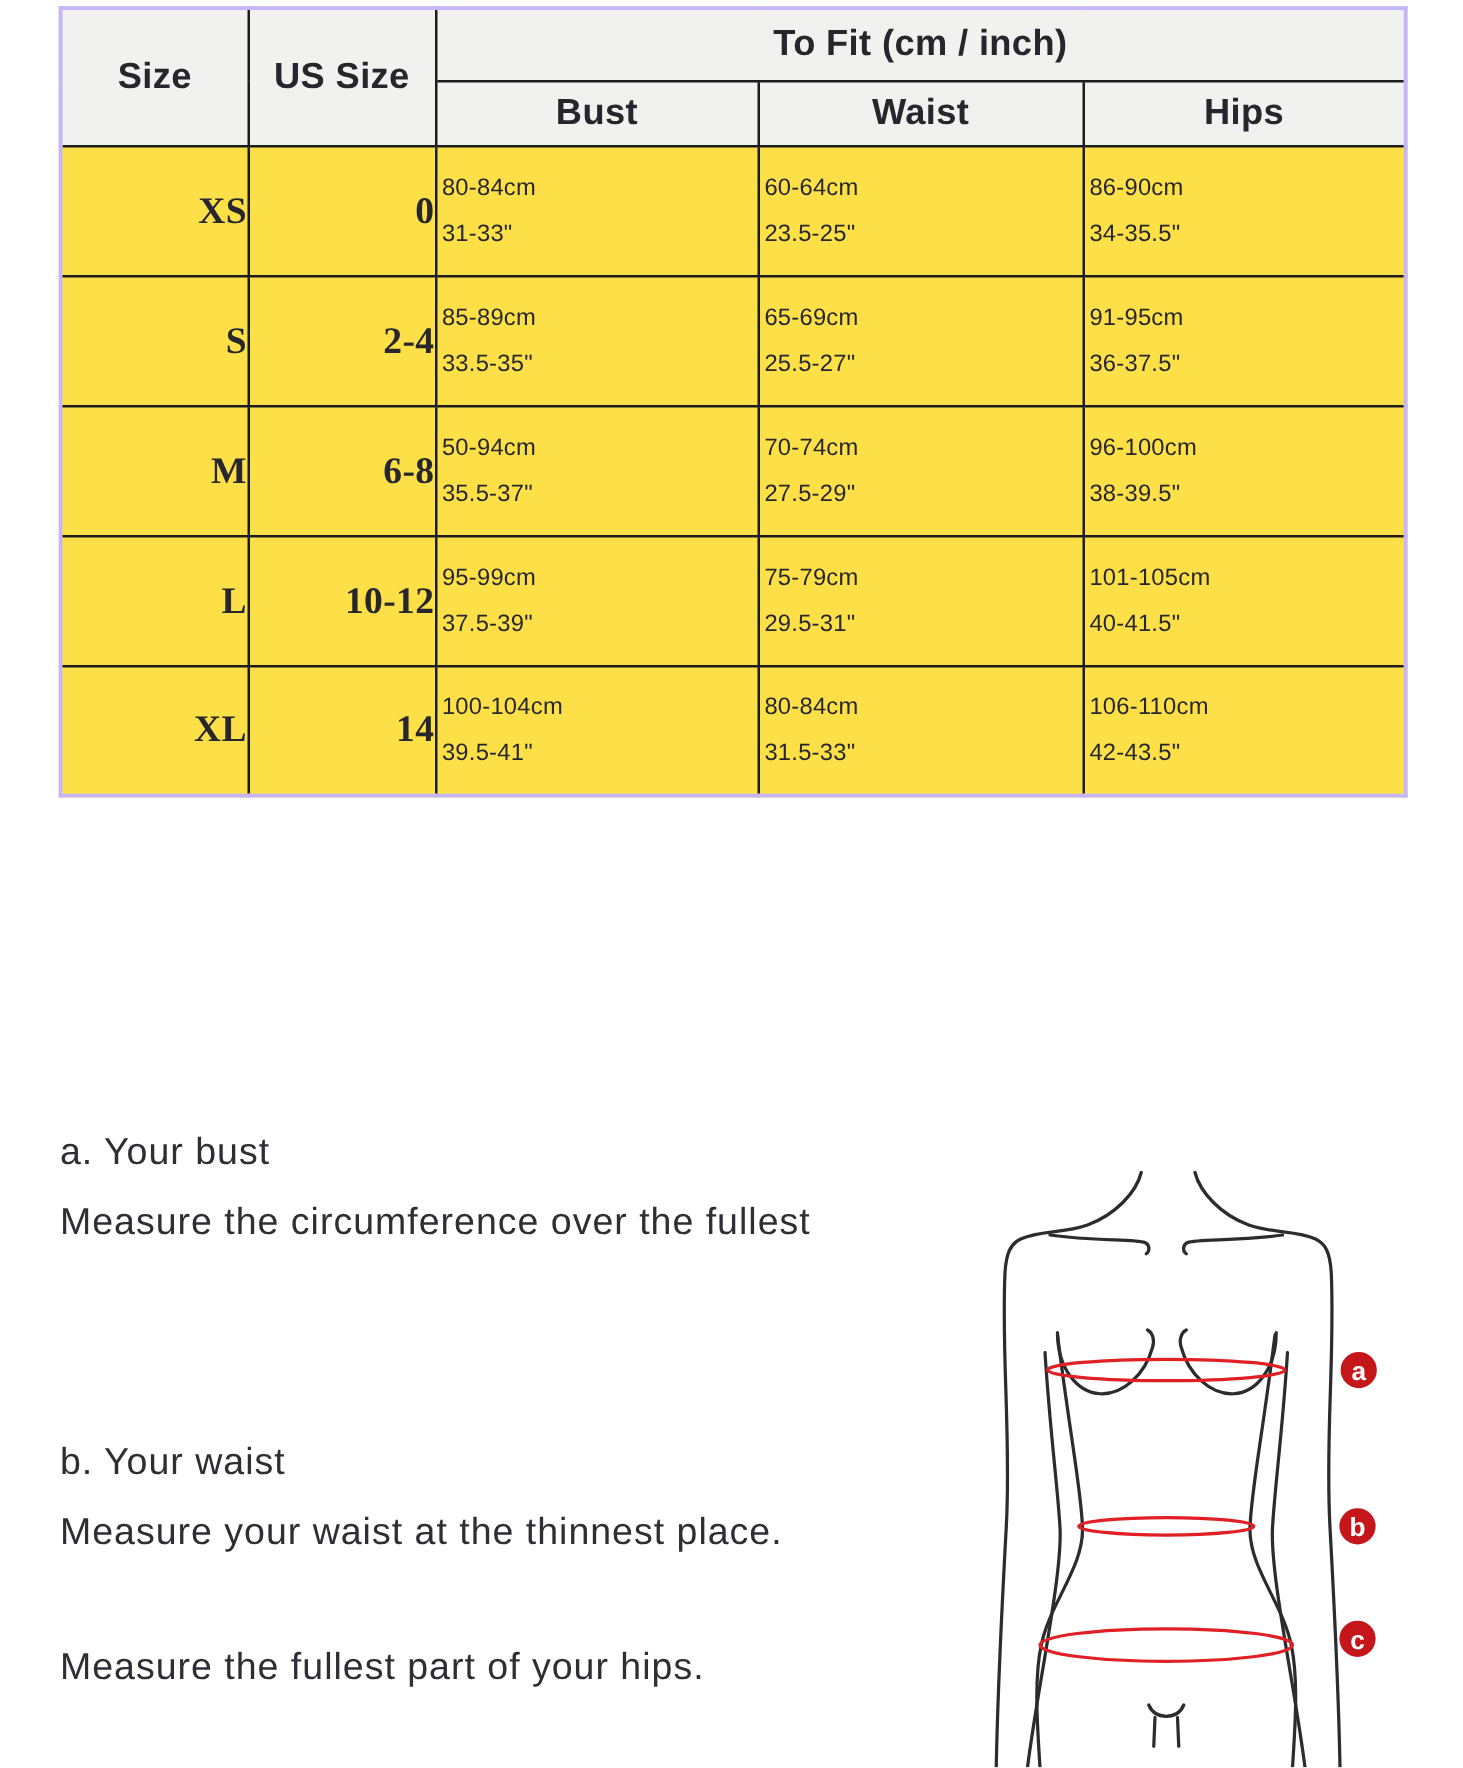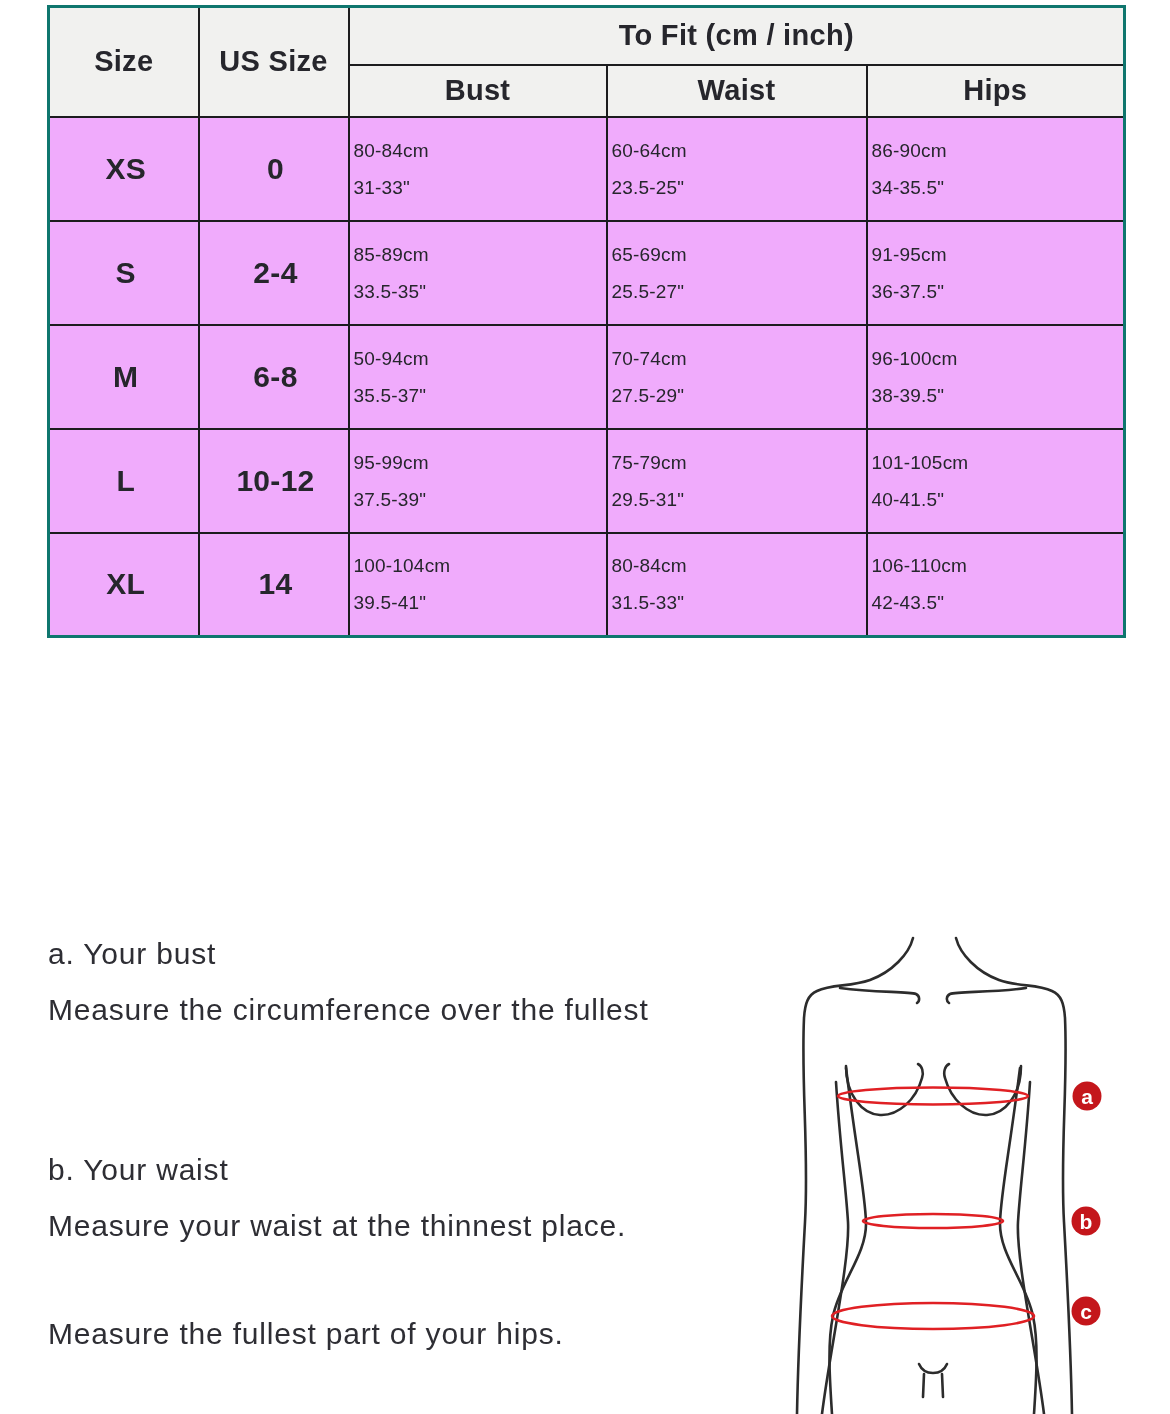--- a/index.html
+++ b/index.html
@@ -5,47 +5,47 @@
   html,body { margin:0; padding:0; background:#fff; }
   .page {
     position:relative; width:1170px; height:1414px; background:#ffffff;
     font-family:"Liberation Sans", sans-serif; color:#26262c; overflow:hidden;
   }
 
   
   table.size-chart {
     position:absolute; left:47px; top:5px; width:1076px;
     border-collapse:collapse; table-layout:fixed;
-    border:3px solid #0f766e; background:#f0abfc;
+    border:3px solid #c4b5fd; background:#fde047;
   }
   table.size-chart th, table.size-chart td { border:2px solid #1c1c1e; }
   table.size-chart thead th {
     background:#f1f1ef; font-weight:bold; font-size:29px;
     text-align:center; color:#26262c; letter-spacing:0.3px;
   }
   tr.hrow-1 { height:58px; }
   tr.hrow-2 { height:52px; }
   tbody tr.data-row { height:104px; }
   td.key-cell {
-    font-weight:bold; font-size:30px; text-align:center;
-    padding:0 0 0 4px; vertical-align:middle; letter-spacing:0.3px;
+    font-weight:bold; font-size:30px; text-align:right;
+    padding:0 0 0 4px; vertical-align:middle; letter-spacing:0.3px;font-family:Liberation Serif, serif;
   }
   td.meas-cell { padding:0; vertical-align:middle; }
   td.meas-cell .meas-line {
     font-size:19px; line-height:37px; padding-left:4px; letter-spacing:0.2px;
   }
 
   
   .guide-title {
     position:absolute; left:47px; top:788px; margin:0;
     font-size:57px; line-height:70px; font-weight:300;
     letter-spacing:2px; color:#2b2b31; white-space:nowrap;
   }
   .guide-section { position:absolute; left:48px; width:745px; }
-  .sec-a { top:926px; }
+  .sec-a { top:894px; }
   .sec-b { top:1142px; }
   .sec-c { top:1306px; }
   .guide-line {
     font-size:30px; line-height:56px; letter-spacing:0.8px;
     color:#2e2e34; white-space:nowrap;
   }
 
   
   .figure-wrap { position:absolute; left:770px; top:930px; width:400px; height:484px; }
   .figure-wrap svg { display:block; }

